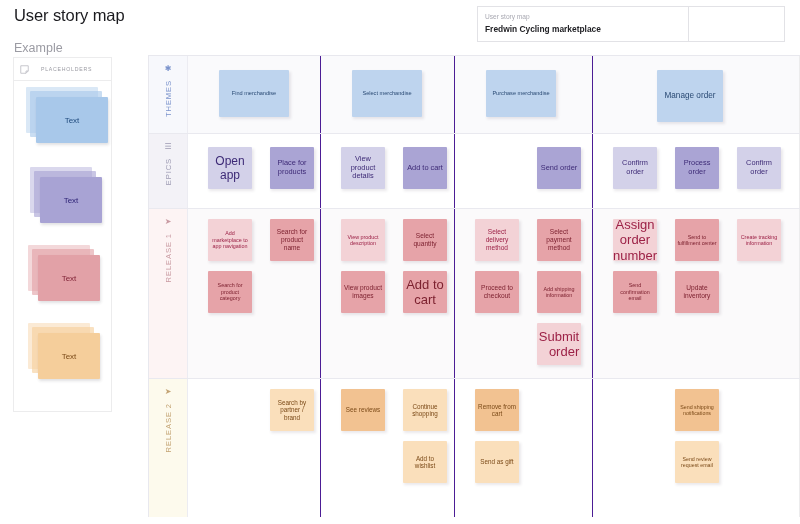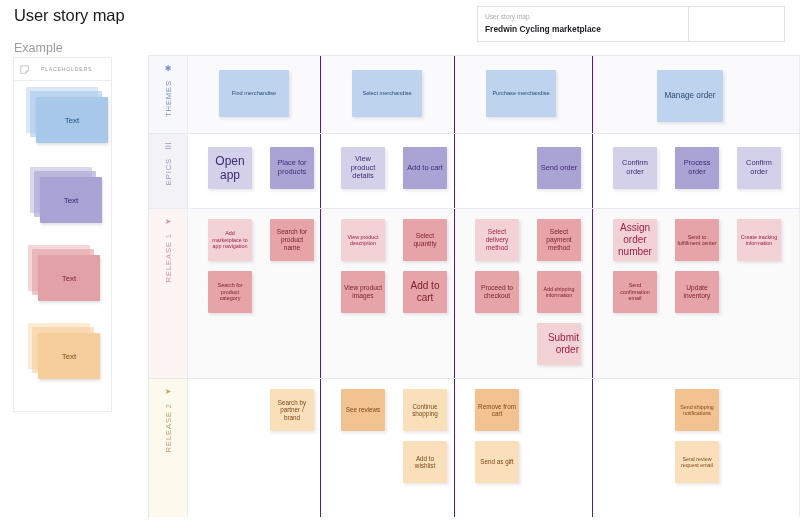--- a/index.html
+++ b/index.html
@@ -165,21 +165,21 @@
   .card.epic.bigtext { font-size: 12px; }
 
   
   .card.r1 {
     width: 44px; height: 42px;
     font-size: 5.4px; color: #9c2146;
   }
   .card.r1.light { background: #f3d2d6; }
   .card.r1.dark  { background: #e6a3a8; color: #7d2230; }
   .card.r1.med   { font-size: 6.6px; }
-  .card.r1.big   { font-size: 10px; }
+  .card.r1.big   { font-size: 13px; }
 
   
   .card.r2 {
     width: 44px; height: 42px;
     font-size: 6.3px; color: #7b4a18;
   }
   .card.r2.light { background: #fadfbb; }
   .card.r2.dark  { background: #f2c291; }
   .card.r2.small { font-size: 5.3px; }
 

